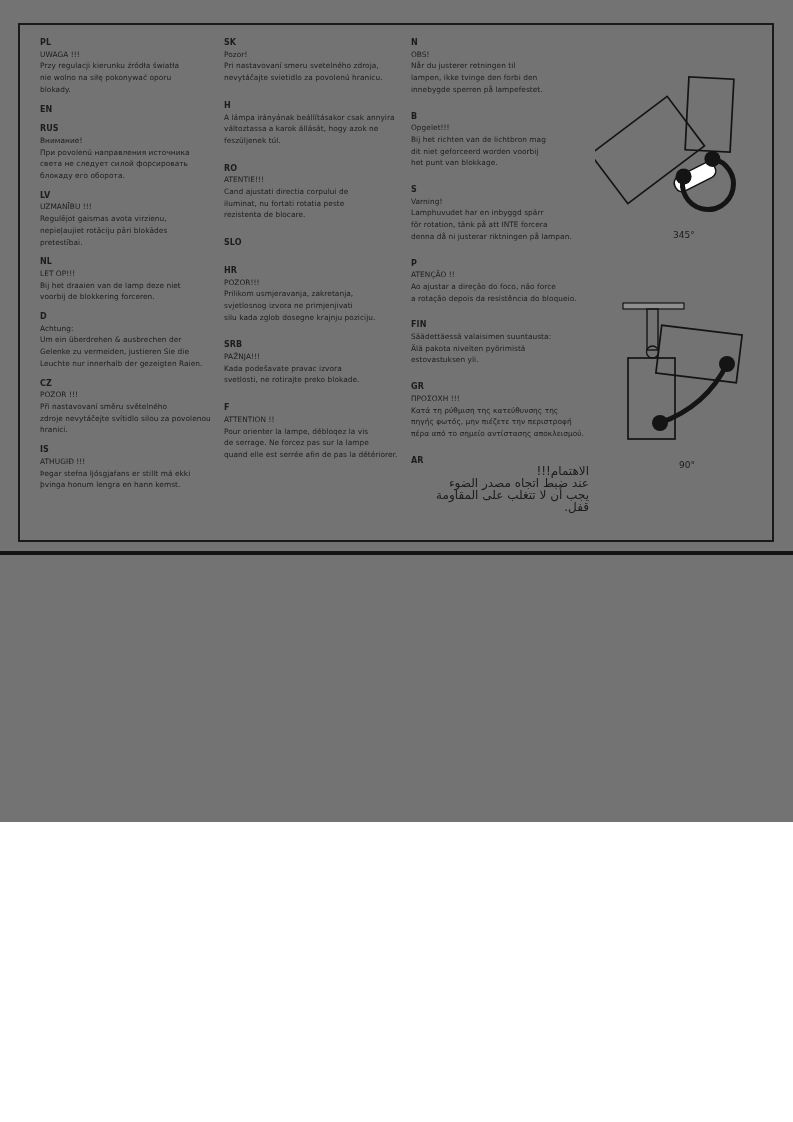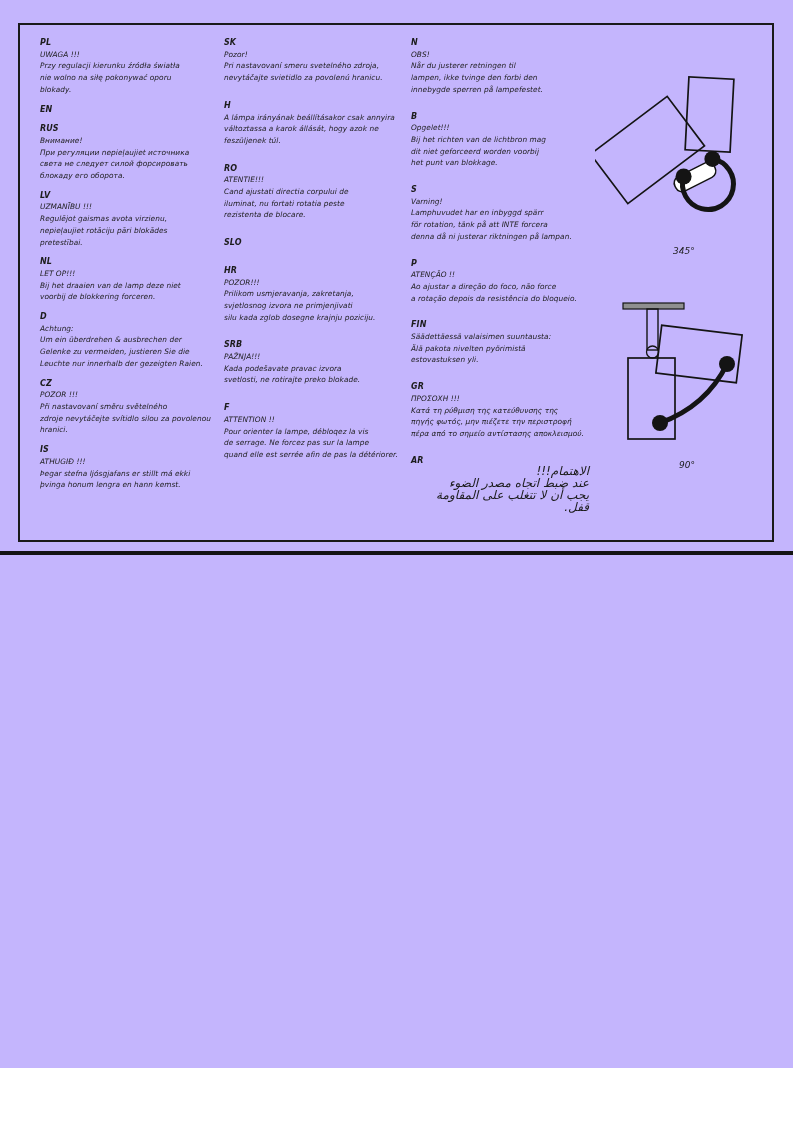--- a/index.html
+++ b/index.html
@@ -1,23 +1,22 @@
 <!DOCTYPE html>
 <html><head>
 <meta charset="utf-8">
 <style>
   html,body{margin:0;padding:0;background:#ffffff;}
   #page{
     position:relative;
-    width:793px;height:1068px;
-    background:#c4b5fd;
+    width:793px;height:822px;
+    background:#737373;
     font-family:"DejaVu Sans","Liberation Sans",sans-serif;
     color:#1c1c1c;
     overflow:hidden;
-    font-style:italic;
   }
   #frame{
     position:absolute;left:18px;top:23px;width:752px;height:515px;
     border:2px solid #1a1a1a;
   }
   #cutline{
     position:absolute;left:0;top:551px;width:793px;height:4px;background:#141414;
   }
   .col{position:absolute;top:37px;}
   #col1{left:40px;}
@@ -34,21 +33,21 @@
   }
   .body.rtl{
     direction:rtl;text-align:right;width:178px;font-size:12px;
   }
   .diagram{position:absolute;}
   #diagram-345{left:595px;top:68px;}
   #diagram-90{left:600px;top:296px;}
   .angle-label{
     position:absolute;font-size:9px;line-height:11px;color:#1c1c1c;
   }
-  #label-345{left:673px;top:246px;}
+  #label-345{left:673px;top:230px;}
   #label-90{left:679px;top:460px;}
 </style>
 </head>
 <body>
 
 <div id="page">
 
   <div id="frame"></div>
 
   <div class="col" id="col1">
@@ -58,21 +57,21 @@
 Przy regulacji kierunku źródła światła
 nie wolno na siłę pokonywać oporu
 blokady.</div>
     </div>
     <div class="section">
       <div class="code">EN</div>
     </div>
     <div class="section">
       <div class="code">RUS</div>
       <div class="body">Внимание!
-При регуляции nepieļaujiet источника
+При povolenú направления источника
 света не следует силой форсировать
 блокаду его оборота.</div>
     </div>
     <div class="section">
       <div class="code">LV</div>
       <div class="body">UZMANĪBU !!!
 Regulējot gaismas avota virzienu,
 nepieļaujiet rotāciju pāri blokādes
 pretestībai.</div>
     </div>

